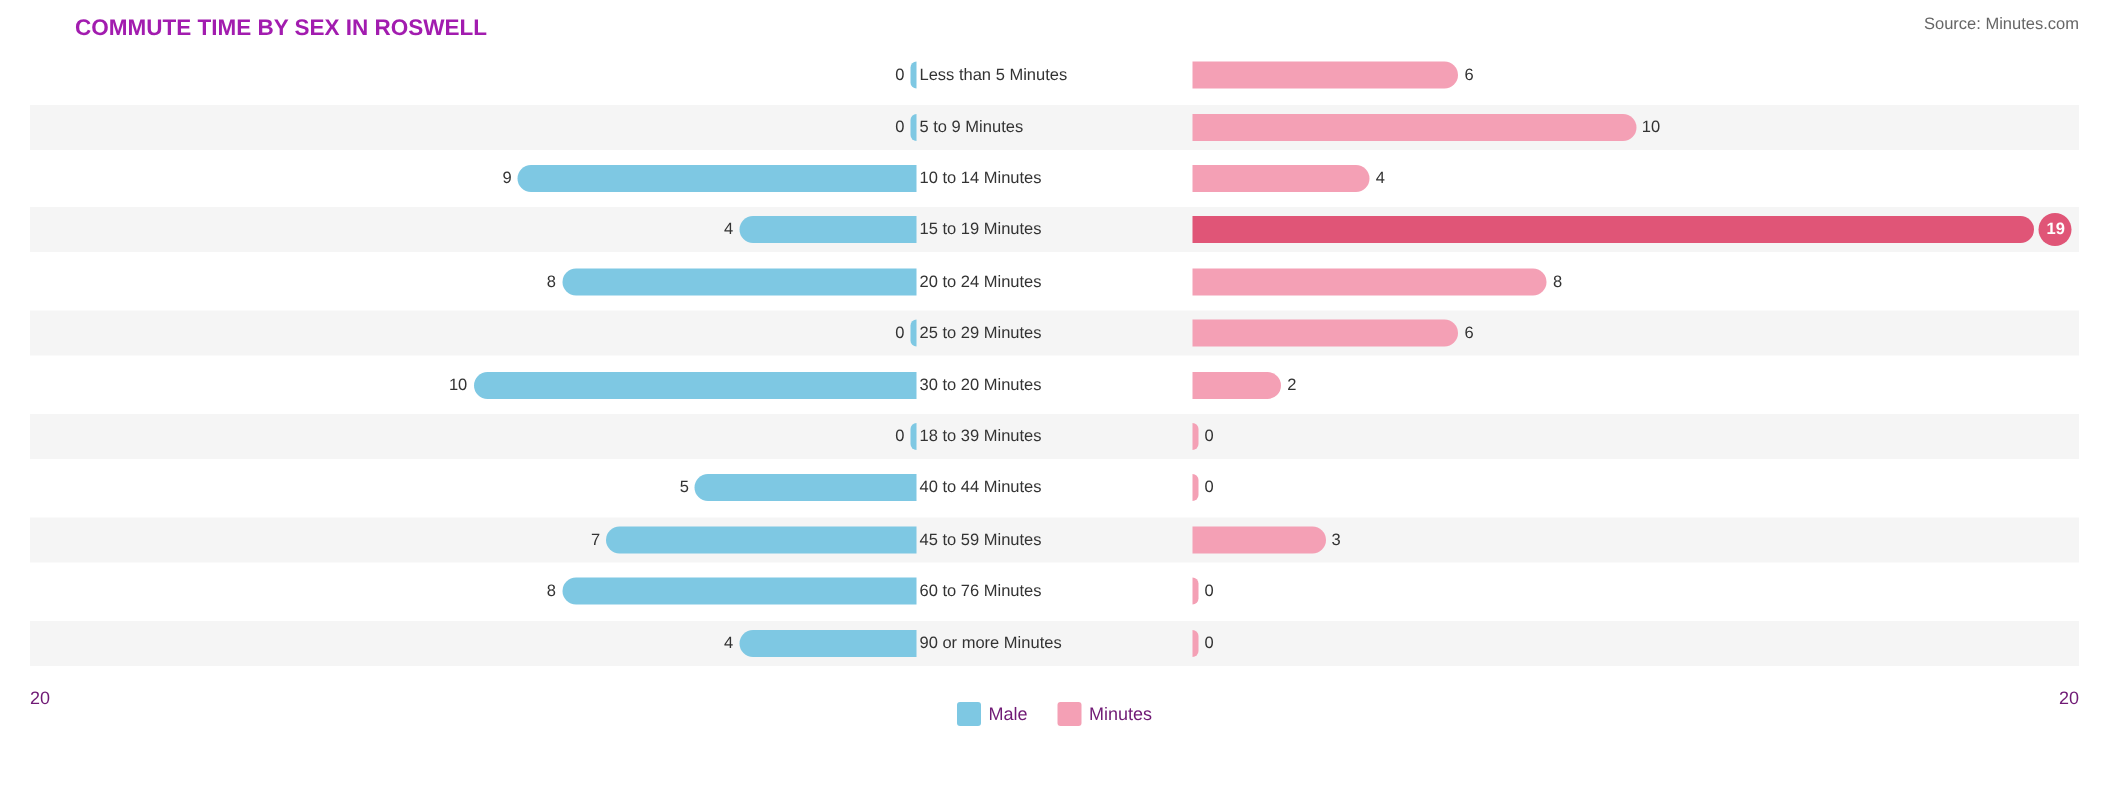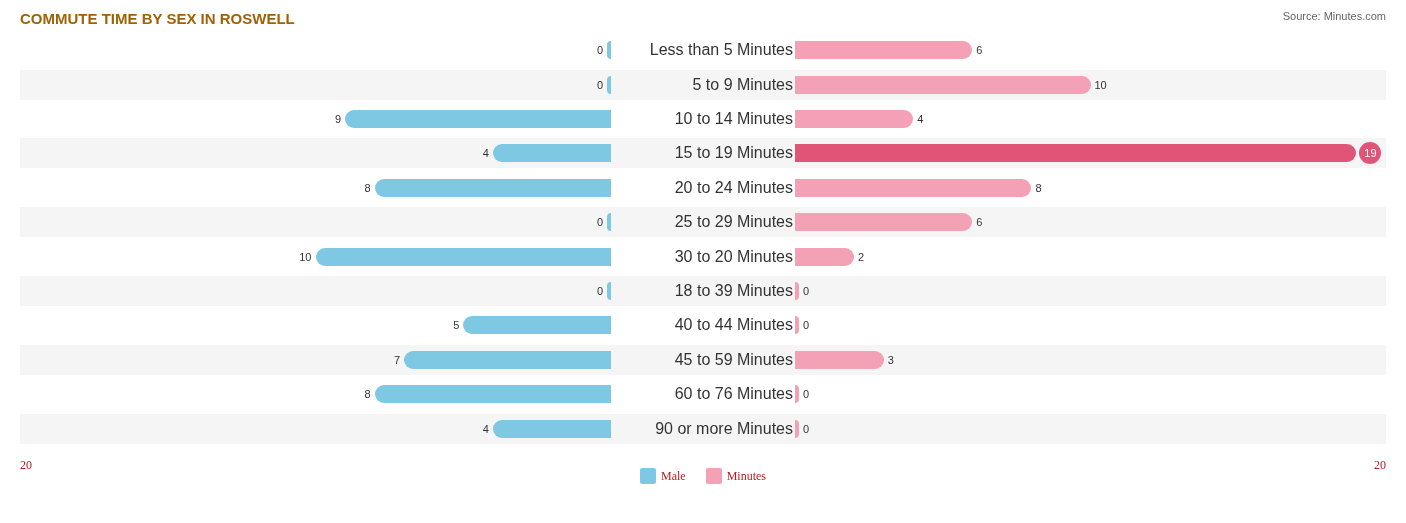--- a/index.html
+++ b/index.html
@@ -12,23 +12,24 @@
     }
     .chart-container {
       width: 1406px;
       height: 523px;
       position: relative;
       padding: 10px 20px 40px 20px;
     }
     .chart-title {
       font-size: 15px;
       font-weight: bold;
-      color: #a16207;
+      color: #a21caf;
       text-transform: uppercase;
       margin-bottom: 6px;
+      margin-left: 30px;
     }
     .source {
       position: absolute;
       top: 10px;
       right: 20px;
       font-size: 11px;
       color: #666;
     }
     .chart-area {
       position: relative;
@@ -67,22 +68,22 @@
     .bar-right-area {
       flex: 1;
       display: flex;
       justify-content: flex-start;
       align-items: center;
       padding-left: 2px;
       position: relative;
     }
     .label-center {
       width: 180px;
-      text-align: right;
-      font-size: 16px;
+      text-align: left;
+      font-size: 11px;
       color: #333;
       flex-shrink: 0;
       z-index: 2;
     }
     .bar-male {
       height: 18px;
       background: #7ec8e3;
       border-radius: 9px 0 0 9px;
       display: flex;
       align-items: center;
@@ -111,21 +112,21 @@
     .highlight-value {
       background: #e05577;
       color: #fff;
       border-radius: 50%;
       width: 22px;
       height: 22px;
       display: flex;
       align-items: center;
       justify-content: center;
       font-size: 11px;
-      font-weight: normal;
+      font-weight: bold;
       margin-left: 3px;
     }
     .legend {
       display: flex;
       justify-content: center;
       align-items: center;
       gap: 20px;
       margin-top: 22px;
       font-size: 12px;
     }
@@ -138,22 +139,21 @@
       width: 16px;
       height: 16px;
       border-radius: 2px;
     }
     .bottom-row {
       display: flex;
       justify-content: space-between;
       align-items: center;
       padding: 0 0px;
       font-size: 12px;
-      color: #b91c1c;
-      font-family: Liberation Serif, serif;
+      color: #701a75;
     }
   </style>
 </head>
 <body>
 
 <div class="chart-container">
   <div class="chart-title">COMMUTE TIME BY SEX IN ROSWELL</div>
   <div class="source">Source: Minutes.com</div>
 
   <div class="chart-area">

